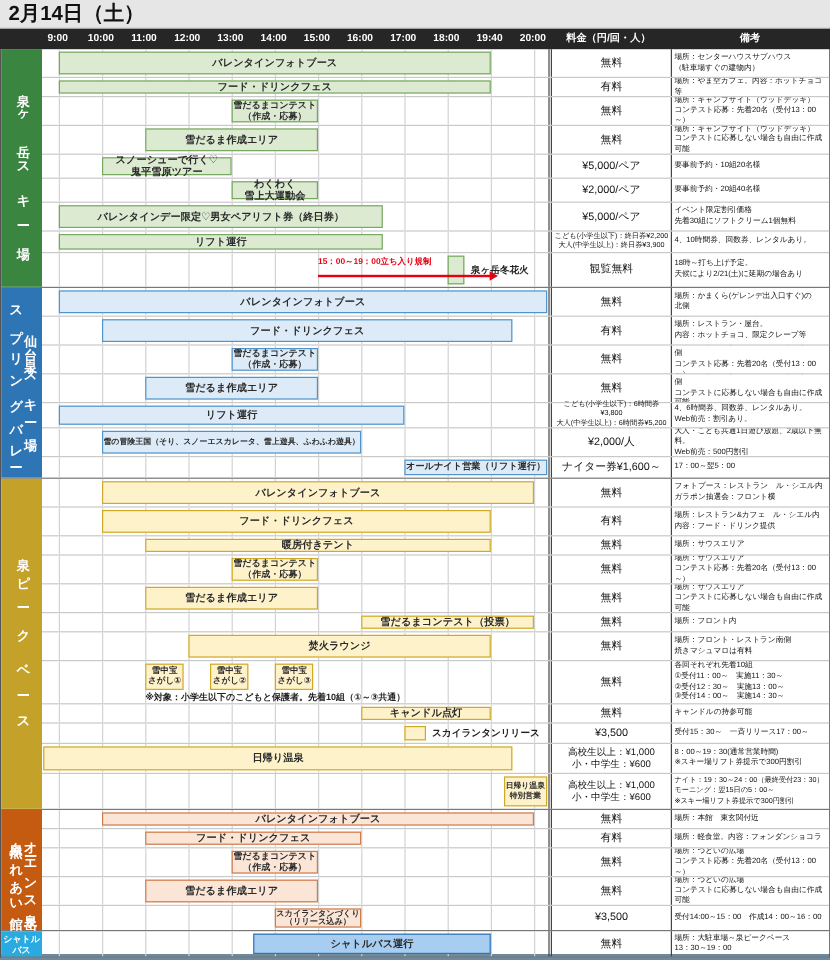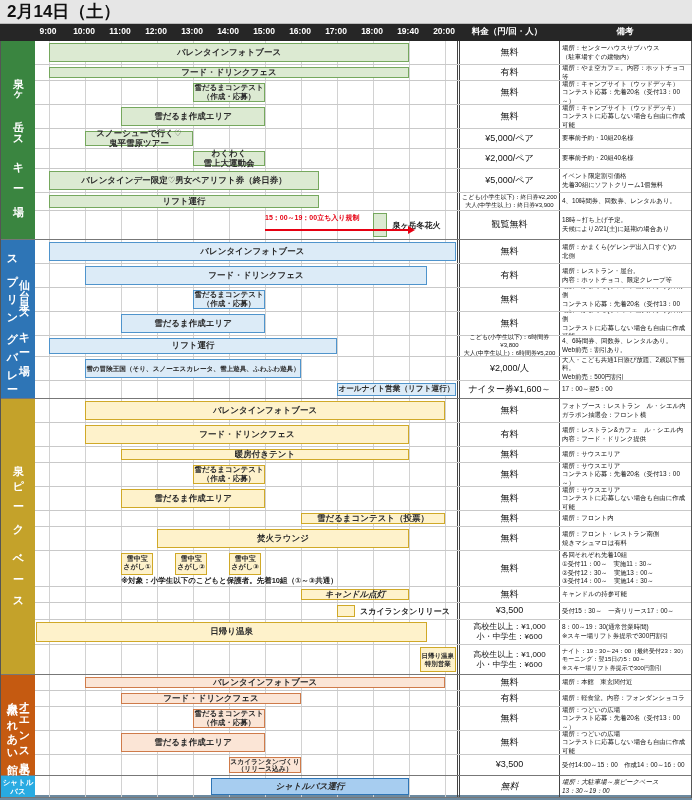--- a/index.html
+++ b/index.html
@@ -575,21 +575,21 @@
               <div class="grid" style="left: 86px;"></div>
               <div class="grid" style="left: 122px;"></div>
               <div class="grid" style="left: 158px;"></div>
               <div class="grid" style="left: 194px;"></div>
               <div class="grid" style="left: 230px;"></div>
               <div class="grid" style="left: 266px;"></div>
               <div class="grid" style="left: 302px;"></div>
               <div class="grid" style="left: 338px;"></div>
               <div class="grid" style="left: 374px;"></div>
               <div class="grid" style="left: 410px;"></div>
-              <div class="bar" style="left: 266px; width: 108px; background: rgb(254, 242, 203); border: 1px solid rgb(208, 169, 40); font-size: 8.5px; font-style: italic;">キャンドル点灯</div>
+              <div class="bar" style="left: 266px; width: 108px; background: rgb(254, 242, 203); border: 1px solid rgb(208, 169, 40); font-size: 8.5px;">キャンドル点灯</div>
             </div>
             <div class="fee">無料</div>
             <div class="note">キャンドルの持参可能</div>
           </div>
           <div class="row" style="height: 17px;">
             <div class="track">
               <div class="grid" style="left: 14px;"></div>
               <div class="grid" style="left: 50px;"></div>
               <div class="grid" style="left: 86px;"></div>
               <div class="grid" style="left: 122px;"></div>
@@ -759,21 +759,21 @@
             <div class="note">受付14:00～15：00　作成14：00～16：00</div>
           </div>
         </div>
       </div>
       <div class="section">
         <div class="side" style="background: rgb(41, 171, 226);">
           <div style="color: rgb(255, 255, 255); font-size: 7.5px; font-weight: bold; text-align: center; white-space: pre-line; line-height: 1.2;">シャトル
 バス</div>
         </div>
         <div class="rows">
-          <div class="row" style="height: 21px; font-style: italic;">
+          <div class="row" style="height: 21px;">
             <div class="track">
               <div class="grid" style="left: 14px;"></div>
               <div class="grid" style="left: 50px;"></div>
               <div class="grid" style="left: 86px;"></div>
               <div class="grid" style="left: 122px;"></div>
               <div class="grid" style="left: 158px;"></div>
               <div class="grid" style="left: 194px;"></div>
               <div class="grid" style="left: 230px;"></div>
               <div class="grid" style="left: 266px;"></div>
               <div class="grid" style="left: 302px;"></div>

